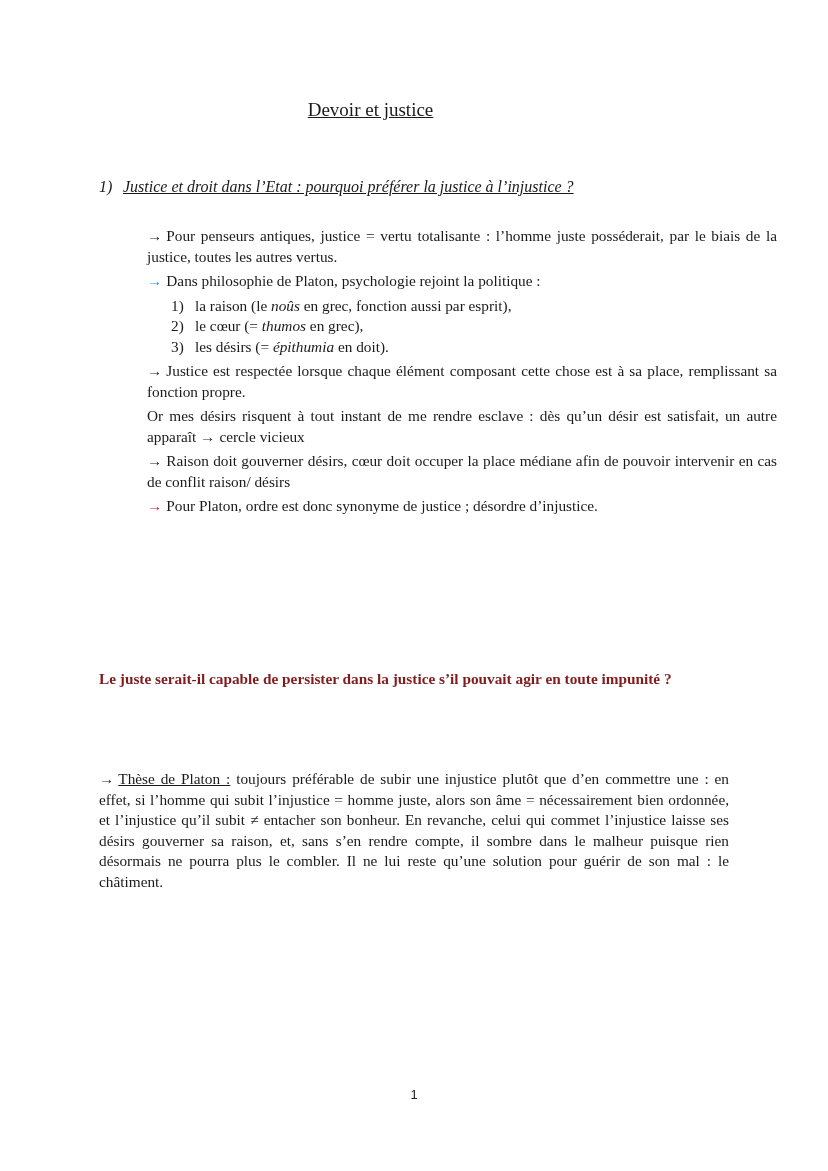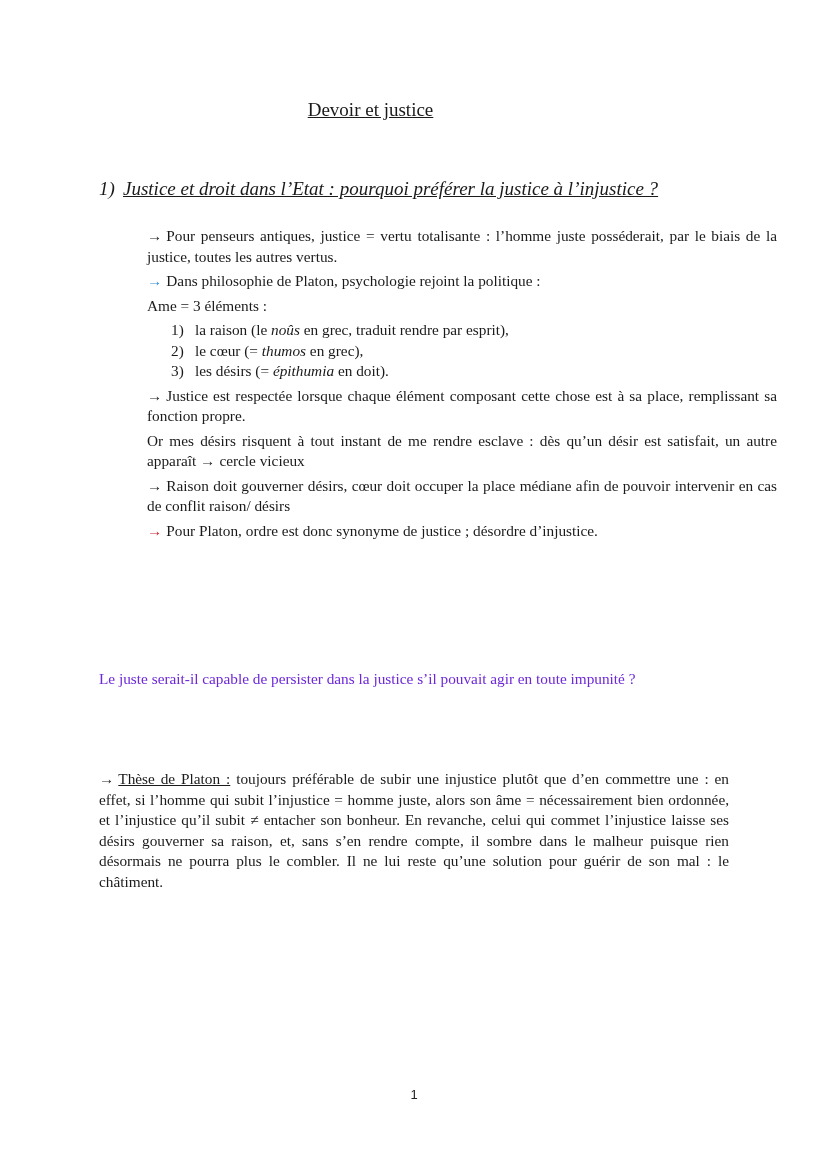--- a/index.html
+++ b/index.html
@@ -6,35 +6,35 @@
     body {
       width: 828px; height: 1171px; position: relative; overflow: hidden;
       font-family: "Liberation Serif", serif; color: #1a1a1a; font-size: 15.3px;
     }
     .page { position: absolute; left: 0; top: 0; width: 828px; height: 1171px; }
     .title {
       position: absolute; top: 99px; left: 0; width: 741px; text-align: center;
       font-size: 19px; text-decoration: underline;
     }
     .section-heading {
-      position: absolute; top: 178px; left: 99px; font-style: italic; font-size: 19px;
+      position: absolute; top: 178px; left: 99px; font-style: italic; font-size: 16px;
     }
     .section-heading .num { display: inline-block; width: 24px; }
     .section-heading .txt { text-decoration: underline; }
     .block { position: absolute; left: 99px; width: 630px; line-height: 20.5px; }
     .p { margin: 0 0 4px 0; text-align: justify; }
     .p.nogap { margin-bottom: 4px; }
     .arrow { display: inline-block; margin-right: 4px; }
     .arrow.black { color: #1a1a1a; }
     .arrow.blue { color: #2f8fcf; }
     .arrow.red { color: #c8202a; }
     ol.elements { list-style: none; margin: 0 0 4px 0; padding: 0 0 0 0; }
     ol.elements li { padding-left: 24px; position: relative; line-height: 20.5px; }
     ol.elements li .n { position: absolute; left: 0; width: 24px; }
-    .green { color: #6d28d9; }
+    .green { color: #7f1d1d; font-weight: bold; }
     .u { text-decoration: underline; }
     .pagenum {
       position: absolute; top: 1087px; left: 0; width: 828px; text-align: center;
       font-family: "Liberation Sans", sans-serif; font-size: 13px; color: #222;
     }
   </style>
 </head>
 <body>
 
 <div class="page">
@@ -45,25 +45,24 @@
     <span class="num">1)</span><span class="txt">Justice et droit dans l’Etat : pourquoi préférer la justice à l’injustice ?</span>
   </div>
 
   <div class="block" style="top:226px;margin-left:48px;">
     <p class="p">
       <span class="arrow black">→</span><span>Pour penseurs antiques, justice = vertu totalisante : l’homme juste posséderait, par le biais de la justice, toutes les autres vertus.</span>
     </p>
     <p class="p nogap">
       <span class="arrow blue">→</span><span>Dans philosophie de Platon, psychologie rejoint la politique :</span>
     </p>
-    <p class="p">Ame = 3 éléments :</p>
 
     <ol class="elements" style="margin-left:24px;">
       <li>
-        <span class="n">1)</span><span>la raison (le </span><i>noûs</i><span> en grec, traduit rendre par esprit),</span>
+        <span class="n">1)</span><span>la raison (le </span><i>noûs</i><span> en grec, fonction aussi par esprit),</span>
       </li>
       <li>
         <span class="n">2)</span><span>le cœur (= </span><i>thumos</i><span> en grec),</span>
       </li>
       <li>
         <span class="n">3)</span><span>les désirs (= </span><i>épithumia</i><span> en doit).</span>
       </li>
     </ol>
 
     <p class="p">

